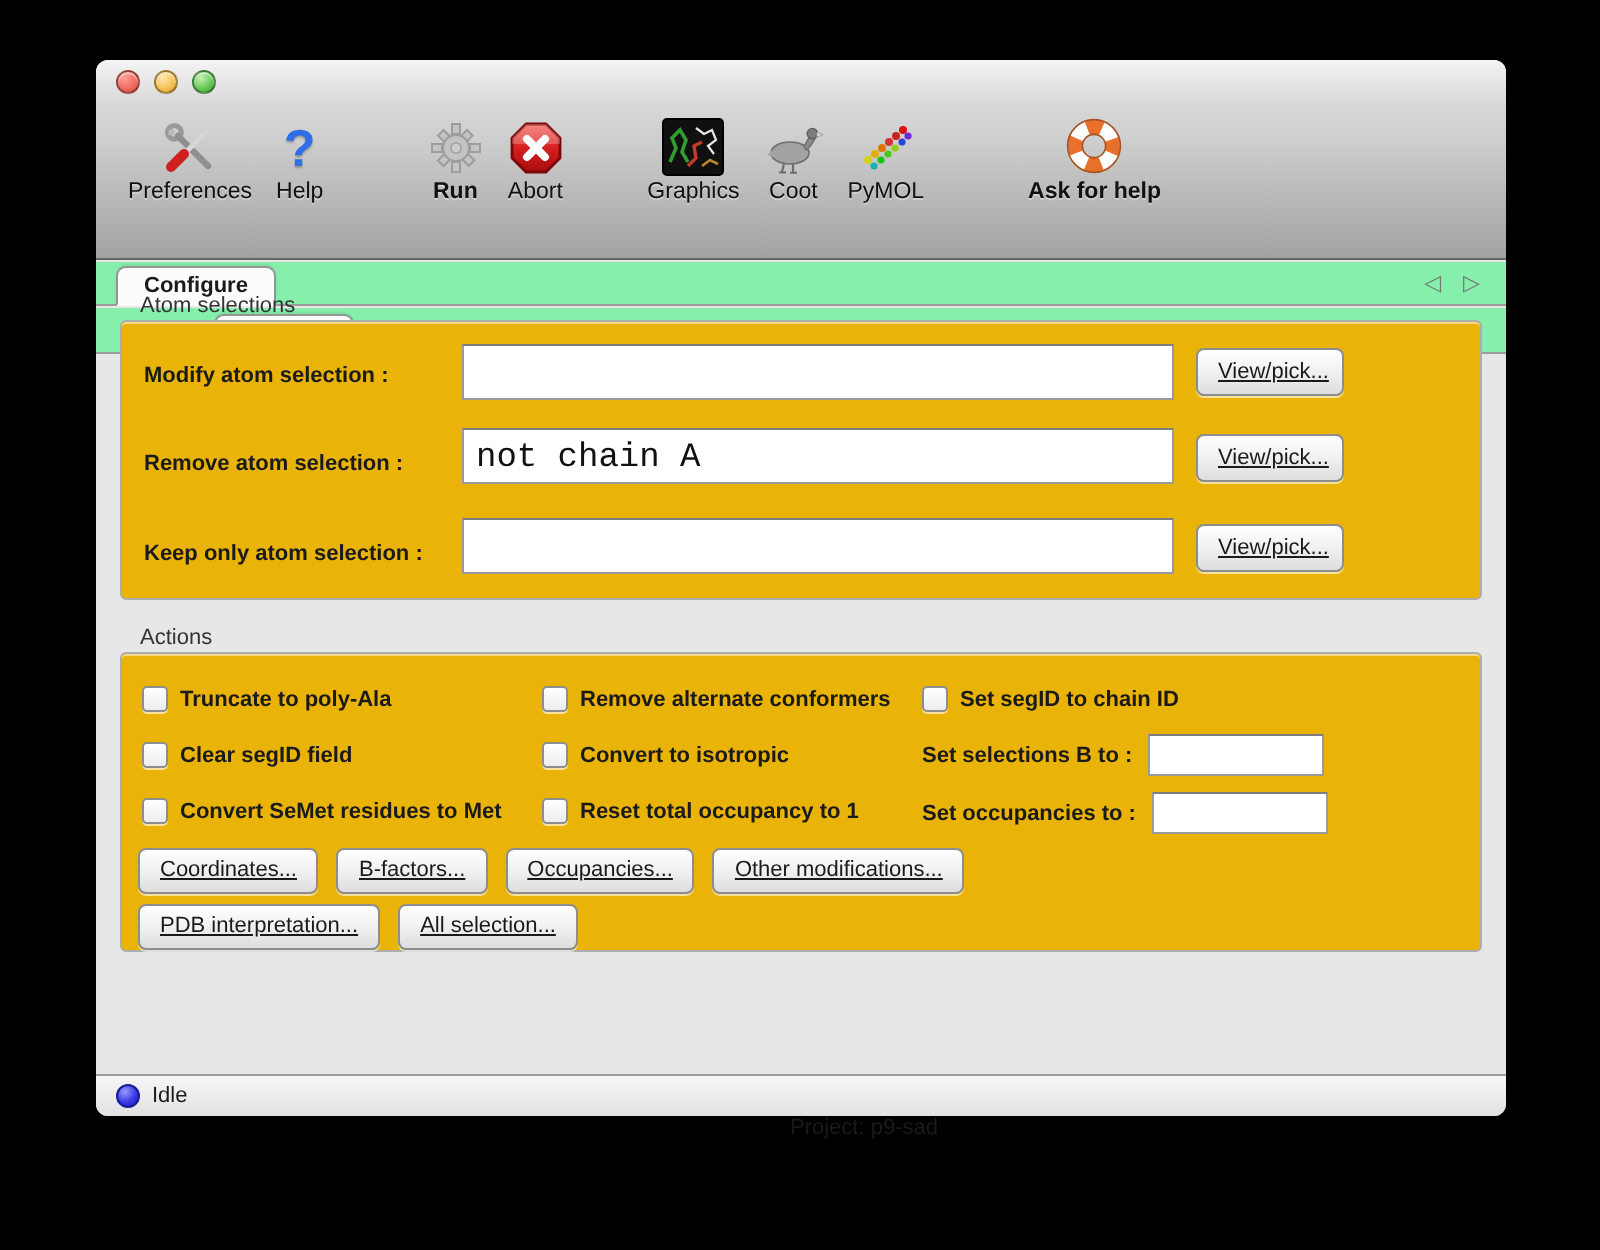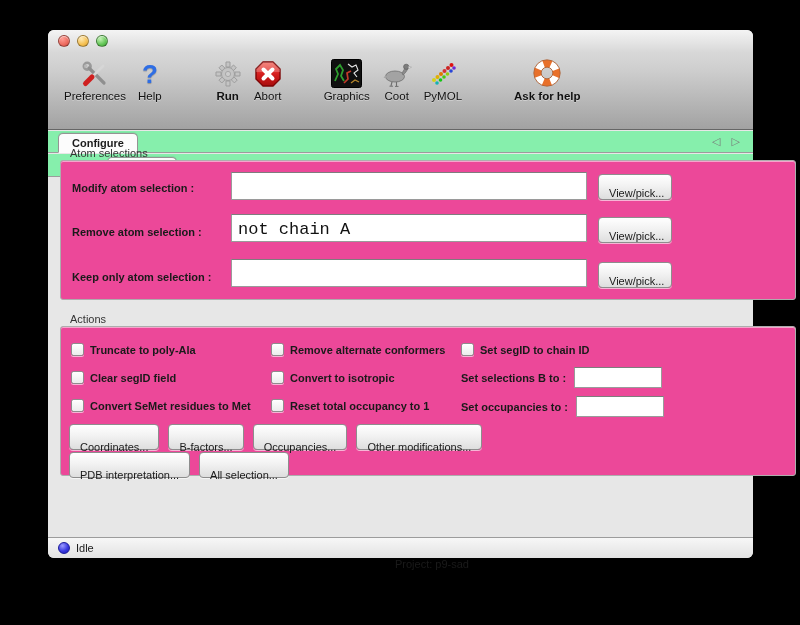--- a/index.html
+++ b/index.html
@@ -44,34 +44,34 @@
   .tabbar2 { top:124px; height:23px; }
   .tab { font-size:11px; padding:3px 13px 3px; position:relative; top:1px;
     color:#444; border-radius:5px 5px 0 0; }
   .tab.active { background:#fcfcfc; border:1px solid #949494; border-bottom:1px solid #fcfcfc;
     font-weight:bold; color:#1a1a1a; box-shadow:0 -1px 1px rgba(0,0,0,.07); }
   .tab-arrows { position:absolute; right:13px; bottom:4px; display:flex; gap:11px;
     font-size:11px; color:#777; }
 
   
   .group-title { position:absolute; left:22px; font-size:11px; color:#333; }
-  .group-box { position:absolute; left:12px; width:736px;
+  .group-box { position:absolute; left:12px; width:681px;
     border:1px solid #adadad; border-radius:3px;
-    background:#ec4899; box-shadow:inset 0 1px 0 rgba(255,255,255,.5); }
+    background:#eab308; box-shadow:inset 0 1px 0 rgba(255,255,255,.5); }
 
   .fld-label { position:absolute; left:11px; font-size:11px; font-weight:bold; color:#1a1a1a;
     white-space:nowrap; }
   .sel-input { position:absolute; left:170px; width:356px; height:28px;
     border:1px solid #9a9a9a; border-top-color:#7d7d7d; background:#fff;
     font-family:"Liberation Mono","DejaVu Sans Mono",monospace; font-size:17px;
     padding:3px 5px 0 6px; color:#111; vertical-align:top; }
-  .btn { position:absolute; height:24px; padding:12px 10px; font-size:11px; color:#1a1a1a;
+  .btn { position:absolute; height:24px; padding:0 10px; font-size:11px; color:#1a1a1a;
     background:linear-gradient(#ffffff,#f2f2f2 45%,#dedede); border:1px solid #8d8d8d;
     border-radius:4px; box-shadow:0 1px 0 rgba(255,255,255,.6); white-space:nowrap;
-    font-family:"Liberation Sans",sans-serif; }
+    font-family:"Liberation Sans",sans-serif;text-decoration:underline; }
   .vp-btn { left:537px; width:74px; }
 
   
   .cb-item { position:absolute; display:flex; align-items:center; gap:6px; }
   .cb-box { width:13px; height:13px; border:1px solid #8d8d8d; border-radius:2.5px;
     background:linear-gradient(#ffffff,#ececec); box-shadow:0 1px 0 rgba(255,255,255,.6); }
   .cb-label { font-size:11px; font-weight:bold; color:#1a1a1a; white-space:nowrap; }
   .inline-field { position:absolute; display:flex; align-items:center; gap:8px; }
   .small-input { width:88px; height:21px; border:1px solid #9a9a9a; border-top-color:#7d7d7d;
     background:#fff; font-size:11px; padding:0 4px; }

